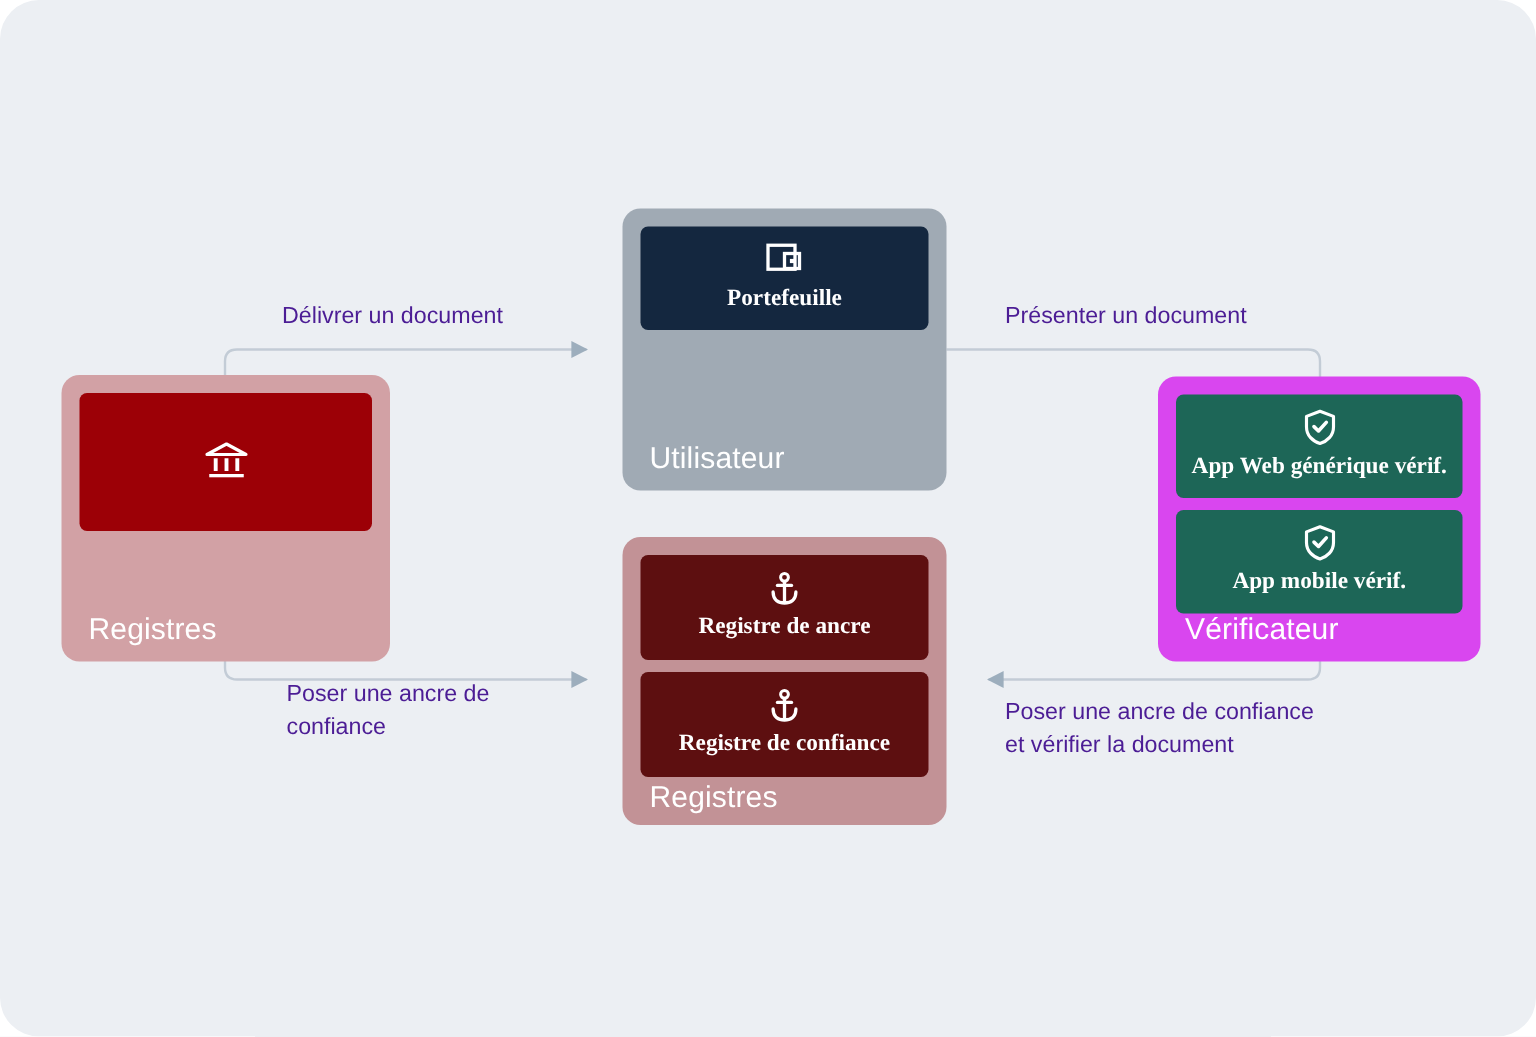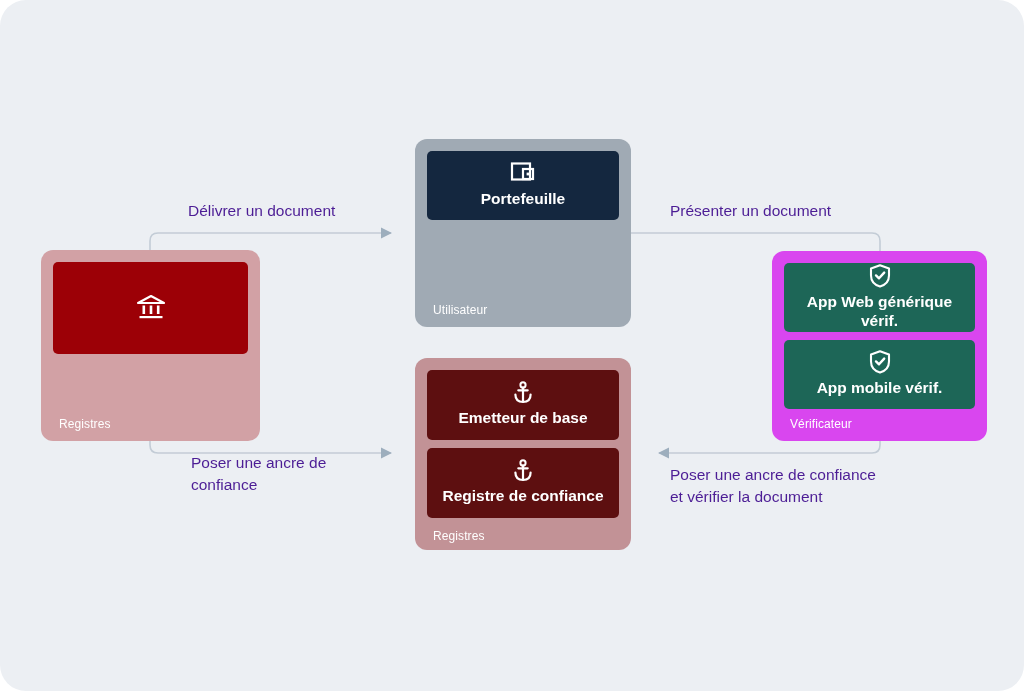--- a/index.html
+++ b/index.html
@@ -34,21 +34,21 @@
     box-sizing: border-box;
     display: flex;
     flex-direction: column;
     padding: 12px 12px 0 12px;
   }
   .actor-label {
     position: absolute;
     left: 18px;
     bottom: 10px;
     color: #ffffff;
-    font-size: 12px;
+    font-size: 20px;
     letter-spacing: 0.1px;
     line-height: 1.1;
   }
 
   
   .card {
     border-radius: 5px;
     box-sizing: border-box;
     display: flex;
     flex-direction: column;
@@ -57,20 +57,21 @@
     color: #ffffff;
     text-align: center;
     padding: 9px 6px 11px 6px;
   }
   .card-label {
     font-size: 15.5px;
     line-height: 1.22;
     font-weight: 700;
     margin-top: 3px;
     white-space: pre-line;
+    font-family: Liberation Serif, serif;
   }
   .card-icon {
     display: block;
     line-height: 0;
     margin-bottom: 1px;
   }
   .card-icon svg { display: block; }
 
   
   #actor-emetteur {
@@ -186,21 +187,21 @@
   <div class="actor" id="actor-registres">
     <div class="card">
       <span class="card-icon">
         <svg width="24" height="24" viewBox="0 0 24 24">
           <circle cx="12" cy="3.9" r="2.6" fill="none" stroke="#fff" stroke-width="2"></circle>
           <path d="M12 6.6 L12 20.6" fill="none" stroke="#fff" stroke-width="2.2" stroke-linecap="round"></path>
           <path d="M7.3 9.3 L16.7 9.3" fill="none" stroke="#fff" stroke-width="2.2" stroke-linecap="round"></path>
           <path d="M4.4 13.6 C4.4 19.2 8.2 21 12 21 C15.8 21 19.6 19.2 19.6 13.6" fill="none" stroke="#fff" stroke-width="2.2" stroke-linecap="round"></path>
         </svg>
       </span>
-      <span class="card-label">Emetteur de base</span>
+      <span class="card-label">Registre de ancre</span>
     </div>
     <div class="card">
       <span class="card-icon">
         <svg width="24" height="24" viewBox="0 0 24 24">
           <circle cx="12" cy="3.9" r="2.6" fill="none" stroke="#fff" stroke-width="2"></circle>
           <path d="M12 6.6 L12 20.6" fill="none" stroke="#fff" stroke-width="2.2" stroke-linecap="round"></path>
           <path d="M7.3 9.3 L16.7 9.3" fill="none" stroke="#fff" stroke-width="2.2" stroke-linecap="round"></path>
           <path d="M4.4 13.6 C4.4 19.2 8.2 21 12 21 C15.8 21 19.6 19.2 19.6 13.6" fill="none" stroke="#fff" stroke-width="2.2" stroke-linecap="round"></path>
         </svg>
       </span>

